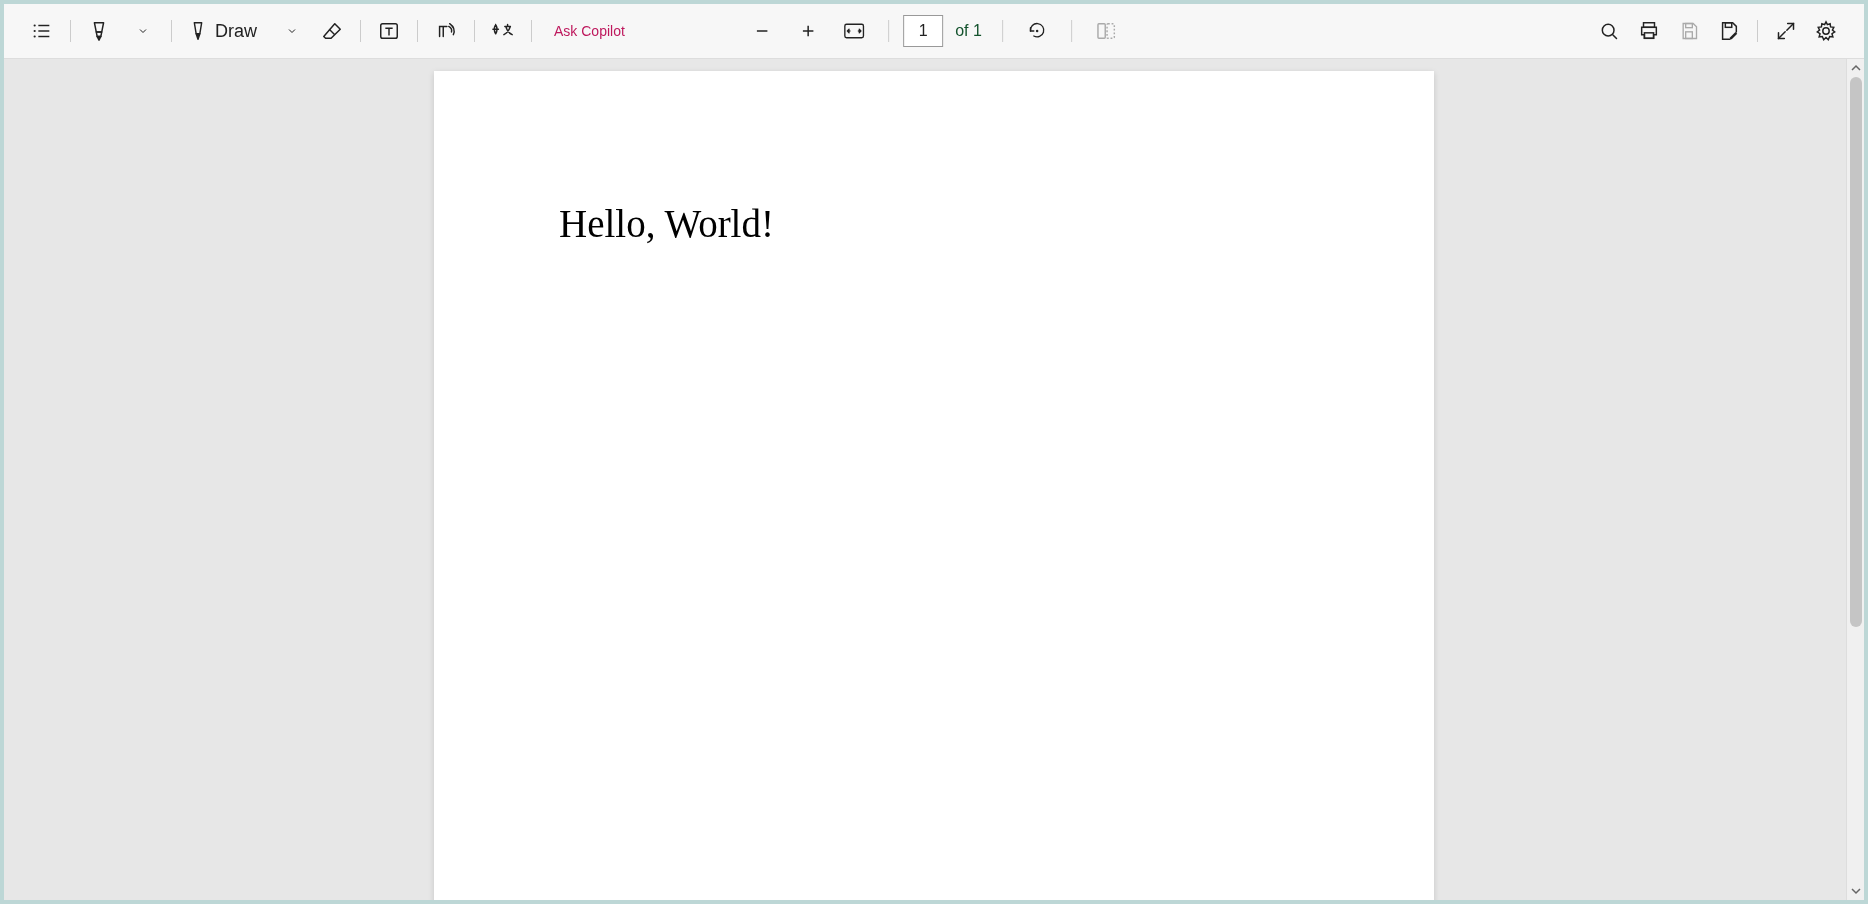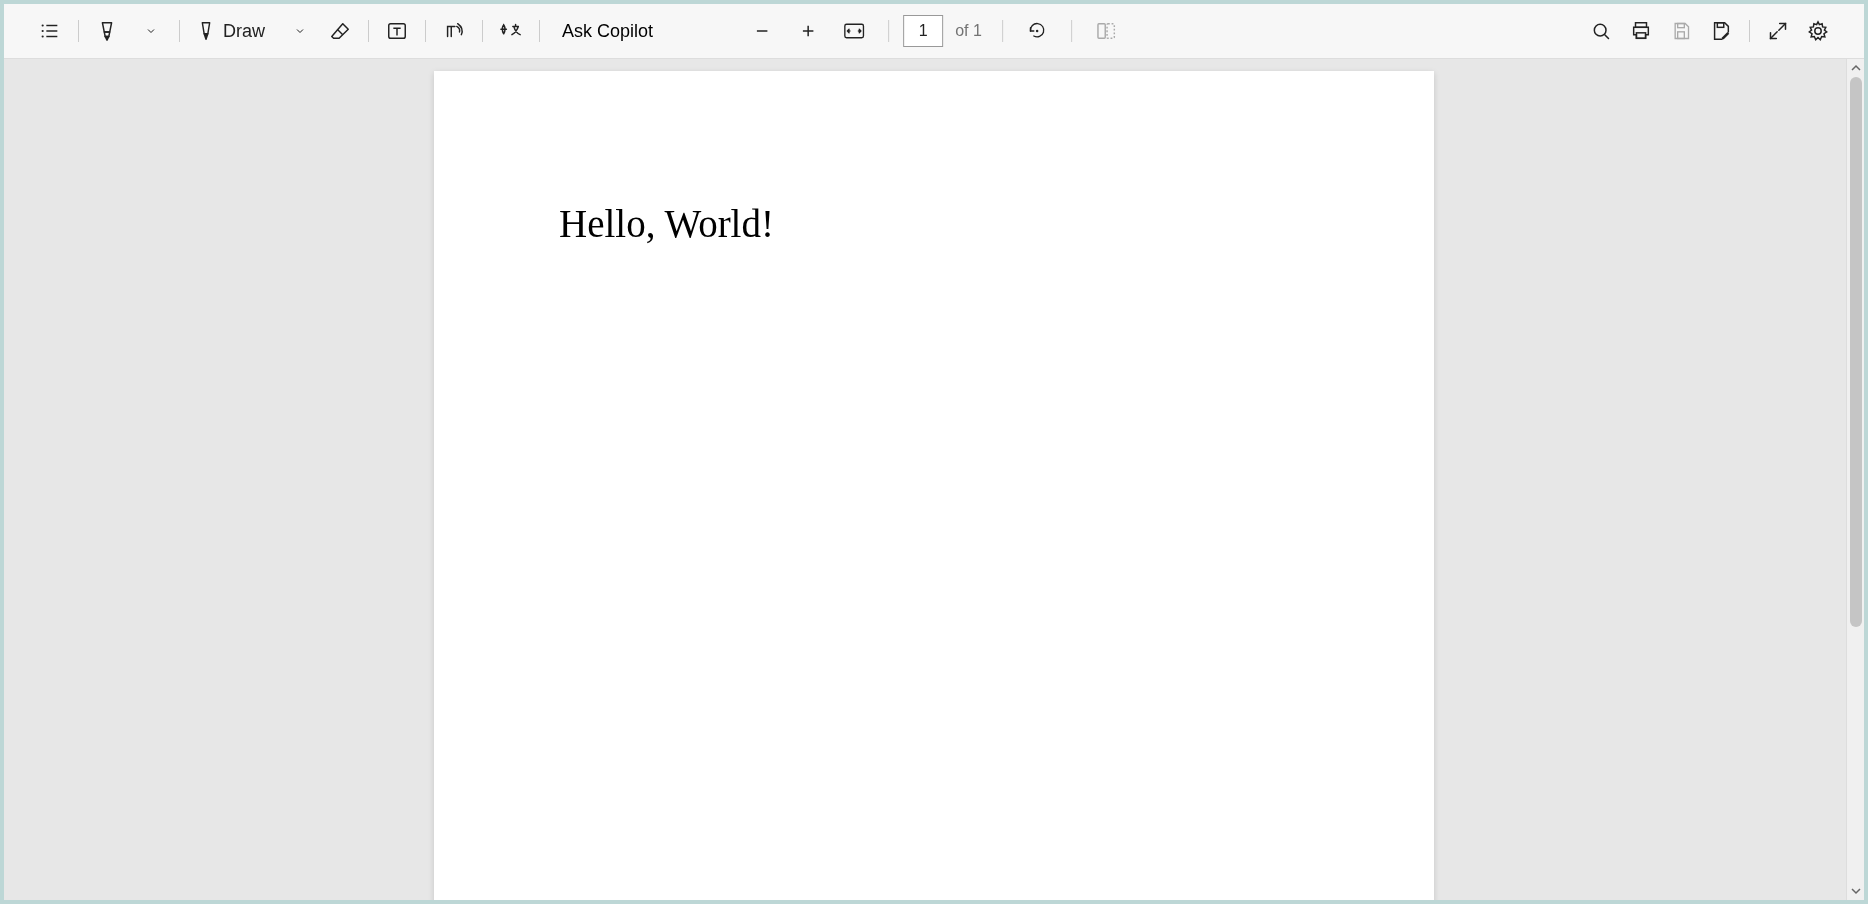--- a/index.html
+++ b/index.html
@@ -20,21 +20,21 @@
       width: 100%;
       height: 100%;
       display: flex;
       flex-direction: column;
     }
     .toolbar {
       background: #f7f7f7;
       height: 55px;
       display: flex;
       align-items: center;
-      padding: 0 26px;
+      padding: 0 18px;
       border-bottom: 1px solid #ddd;
       gap: 0;
     }
     .toolbar-btn {
       display: inline-flex;
       align-items: center;
       justify-content: center;
       height: 40px;
       min-width: 40px;
       padding: 0 7px;
@@ -61,22 +61,22 @@
     }
     .draw-label {
       font-size: 18px;
       color: #222;
       margin: 0 4px 0 6px;
     }
     .chev-down {
       margin-left: 2px;
     }
     .copilot-btn {
-      font-size: 18px;
-      color: #000000;
+      font-size: 14px;
+      color: #be185d;
       padding: 0 14px;
     }
     .toolbar-spacer {
       flex: 1;
     }
     .center-controls {
       display: flex;
       align-items: center;
       gap: 6px;
       position: absolute;
@@ -87,21 +87,21 @@
       width: 40px;
       height: 32px;
       border: 1px solid #999;
       background: #fff;
       text-align: center;
       font-size: 16px;
       color: #222;
     }
     .page-total {
       font-size: 16px;
-      color: #737373;
+      color: #14532d;
       margin: 0 6px;
     }
     .right-controls {
       display: flex;
       align-items: center;
       gap: 0;
     }
     .viewport {
       flex: 1;
       background: #e7e7e7;

